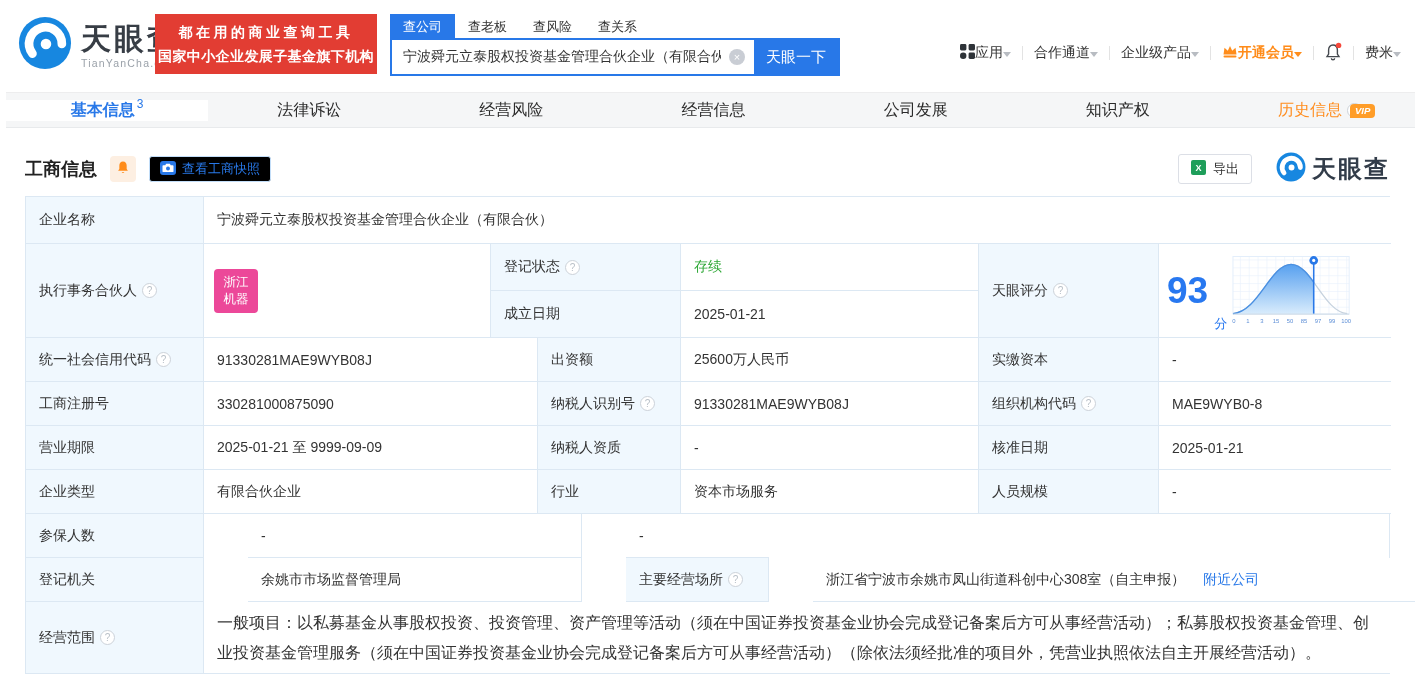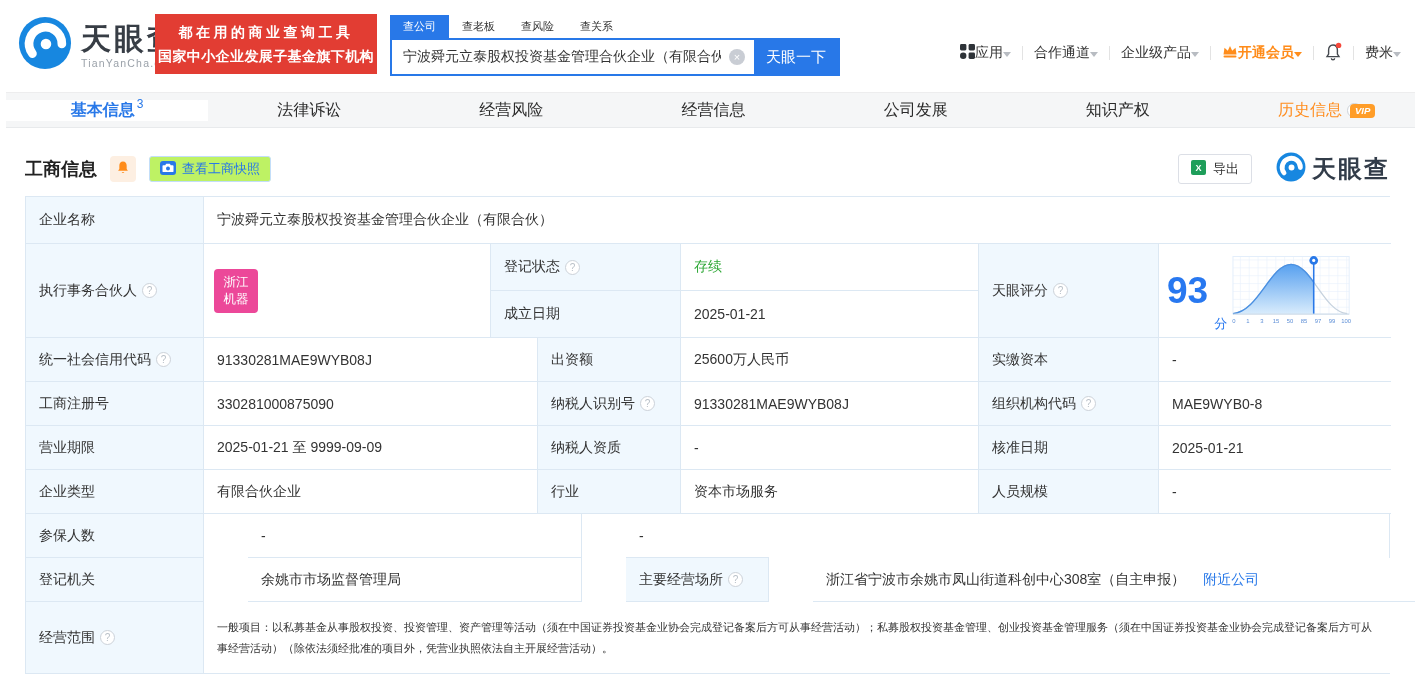--- a/index.html
+++ b/index.html
@@ -18,21 +18,21 @@
   .logo { position:absolute; left:18px; top:16px; display:flex; align-items:center; gap:9px; cursor:pointer; }
   .logo-name { font-size:30px; font-weight:bold; color:#373d45; letter-spacing:3px; line-height:1.1; }
   .logo-domain { font-size:10.5px; color:#9aa1a9; letter-spacing:1.2px; margin-top:2px; }
   .banner { position:absolute; left:155px; top:14px; width:222px; height:60px; background:#e23d33;
     color:#fff; display:flex; flex-direction:column; justify-content:center; align-items:center;
     font-weight:bold; font-size:14px; line-height:1.75; }
   .banner-l1 { letter-spacing:3.5px; }
   .banner-l2 { letter-spacing:0.4px; }
 
   .search-area { position:absolute; left:390px; top:14px; width:450px; }
-  .search-tabs { display:flex; align-items:center; height:24px; font-size:11px; }
+  .search-tabs { display:flex; align-items:flex-start; height:24px; font-size:13px; }
   .stab { padding:4px 13px; color:#333; cursor:pointer; }
   .stab.active { background:#2878e8; color:#fff; }
   .search-box { display:flex; height:38px; border:2px solid #2878e8; background:#fff; }
   .search-input { flex:1; border:none; outline:none; font-size:14px; padding:0 8px 0 11px; color:#333;
     font-family:"Liberation Sans","DejaVu Sans",sans-serif; }
   .clear-icon { align-self:center; width:16px; height:16px; border-radius:50%; background:#c9cdd4; color:#fff;
     font-size:11px; line-height:16px; text-align:center; margin-right:9px; cursor:pointer; }
   .search-btn { width:84px; background:#2878e8; color:#fff; border:none; font-size:15px; cursor:pointer;
     font-family:"Liberation Sans","DejaVu Sans",sans-serif; }
 
@@ -57,21 +57,21 @@
     font-size:9.5px; font-weight:bold; font-style:italic; padding:1.5px 5px 2px; border-radius:4px 4px 4px 0; }
   .help { display:inline-flex; width:15px; height:15px; border-radius:50%; border:1px solid #ccd2d9;
     color:#b9c0c8; font-size:10px; align-items:center; justify-content:center; margin-left:5px;
     flex:0 0 auto; cursor:pointer; background:#fff; }
 
   
   .section-head { position:absolute; top:152px; left:25px; right:25px; height:34px; display:flex; align-items:center; }
   .section-title { font-size:18px; font-weight:bold; color:#222; }
   .bell-chip { margin-left:13px; width:26px; height:26px; border-radius:4px; background:#fdefe2;
     display:flex; align-items:center; justify-content:center; cursor:pointer; }
-  .snapshot-btn { margin-left:13px; height:26px; padding:0 10px; background:#bef264; border:1px solid #c3def9;
+  .snapshot-btn { margin-left:13px; height:26px; padding:0 10px; background:#000000; border:1px solid #c3def9;
     border-radius:3px; color:#2878e8; font-size:13px; display:flex; align-items:center; gap:6px; cursor:pointer; }
   .flex-spacer { flex:1; }
   .export-btn { height:30px; padding:0 12px; border:1px solid #dcdfe6; border-radius:3px; background:#fff;
     font-size:13px; color:#333; display:flex; align-items:center; gap:7px; cursor:pointer; }
   .watermark { margin-left:24px; display:flex; align-items:center; gap:6px; }
   .watermark-text { font-size:24px; font-weight:bold; color:#323c49; letter-spacing:2px; }
 
   
   .biz-table { position:absolute; top:196px; left:25px; width:1365px; border:1px solid #dce8f3; background:#fff; }
   .cell { display:flex; align-items:center; padding:0 13px; font-size:14px; color:#333;
@@ -91,21 +91,21 @@
   .avatar { width:44px; height:44px; border-radius:4px; background:#ec4899; color:#fff; font-size:12.5px;
     display:flex; flex-direction:column; align-items:center; justify-content:center; line-height:1.35; flex:0 0 auto; }
   .partner-right { display:flex; flex-direction:column; justify-content:center; }
   .partner-company { font-size:14px; line-height:1.55; }
   .rep-line { font-size:13.5px; margin-top:3px; color:#333; }
   .rep-source { color:#999; }
   .score-cell { padding:0 4px 0 8px; gap:4px; }
   .score-num { font-size:37px; font-weight:bold; color:#2878f0; line-height:1; }
   .score-unit { font-size:13px; color:#2878f0; align-self:flex-end; margin:0 0 4px 2px; }
   .nearby-link { color:#2878e8; margin-left:18px; cursor:pointer; white-space:nowrap; }
-  .scope-text { line-height:1.85; font-size:11px; }
+  .scope-text { line-height:1.85; font-size:16px; }
 </style>
 </head>
 <body>
 
 <div class="hairline"></div>
 
 <div class="topbar">
 
   <div class="logo">
     <span>

